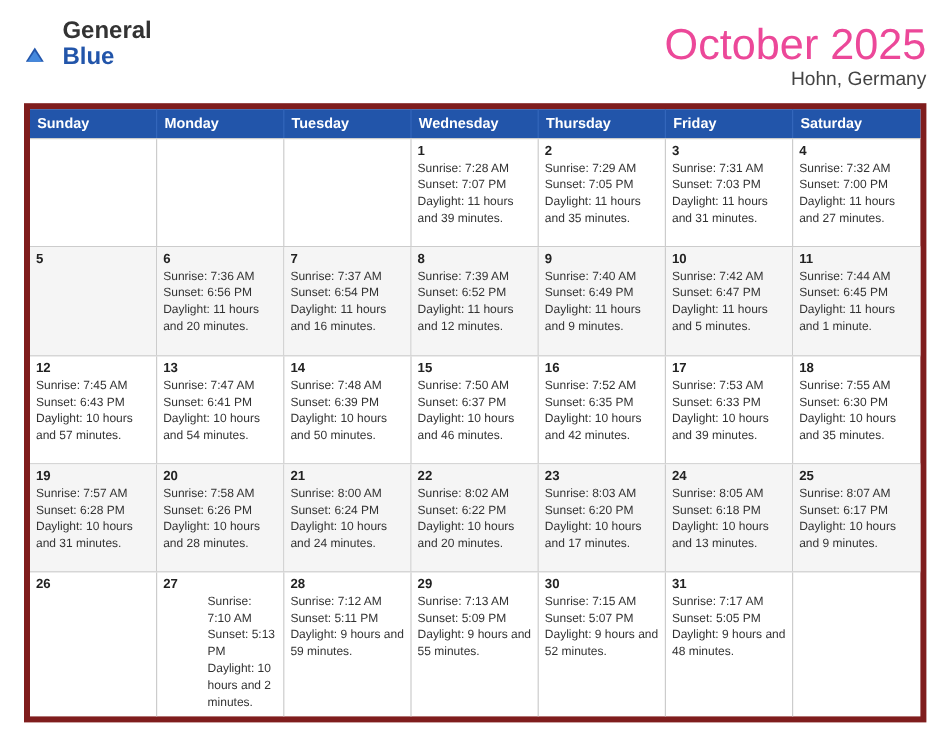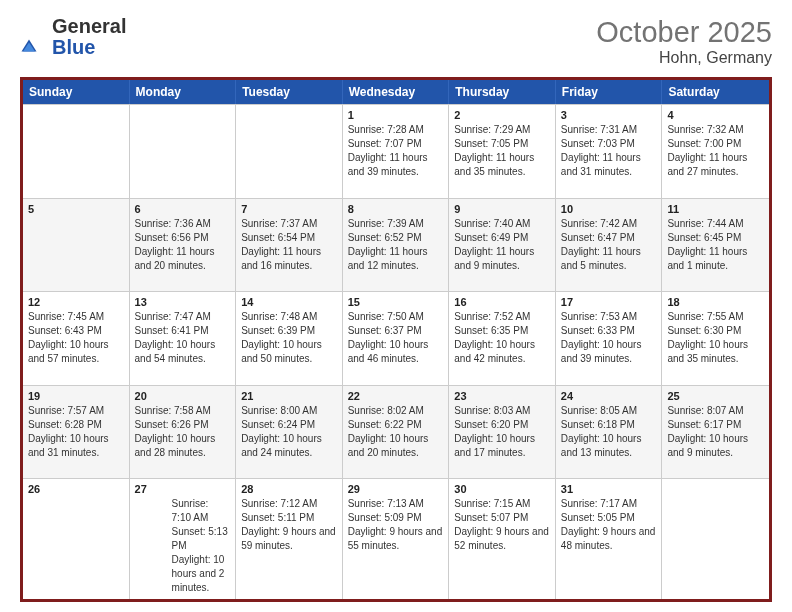--- a/index.html
+++ b/index.html
@@ -37,33 +37,33 @@
     .logo-blue { color: #2255aa; margin-top: 39px; }
     .logo-icon {
       width: 18px;
       height: 18px;
       margin-bottom: 2px;
     }
     .title-block {
       text-align: right;
     }
     .month-title {
-      font-size: 29px;
+      font-size: 36px;
       font-weight: normal;
-      color: #737373;
+      color: #ec4899;
     }
     .location {
       font-size: 16px;
       color: #444;
     }
     .calendar {
       flex: 1;
       display: flex;
       flex-direction: column;
-      border: 3px solid #7f1d1d;
+      border: 5px solid #7f1d1d;
     }
     .cal-header-row {
       display: grid;
       grid-template-columns: repeat(7, 1fr);
       background: #2255aa;
     }
     .cal-header-cell {
       color: #fff;
       font-size: 12px;
       font-weight: bold;

